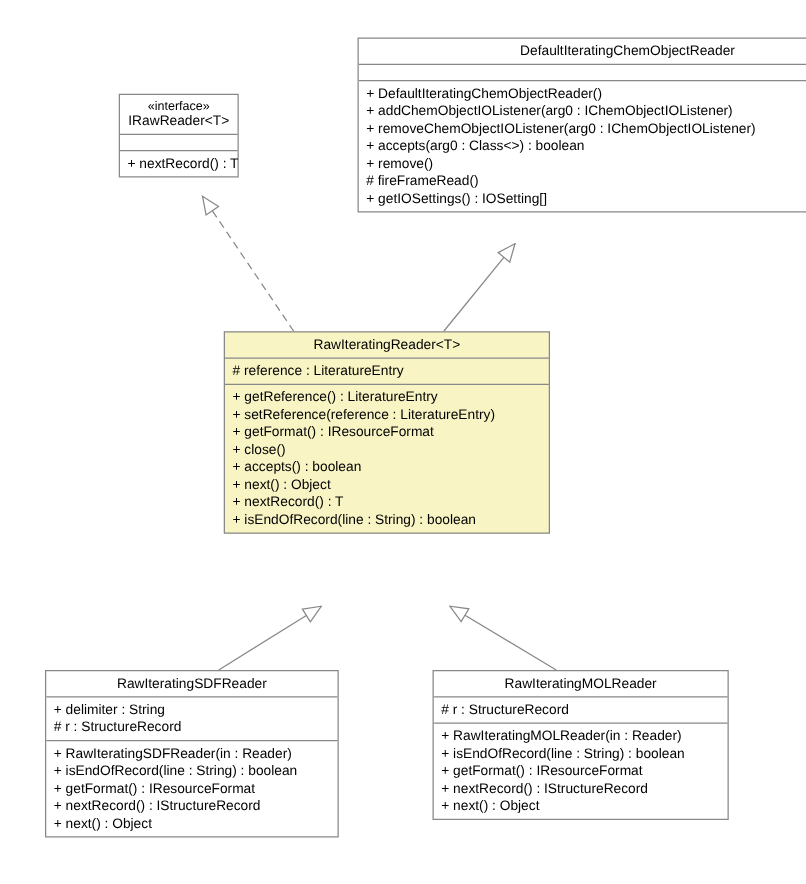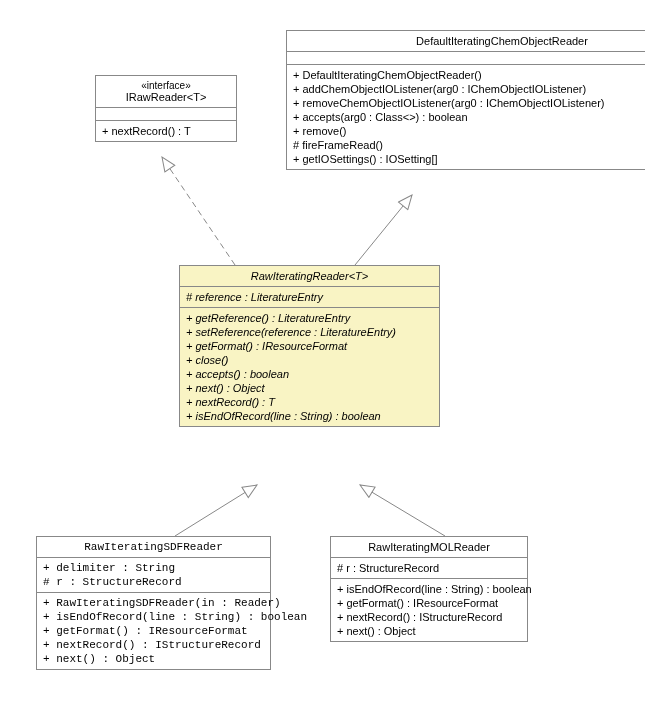--- a/index.html
+++ b/index.html
@@ -63,21 +63,21 @@
 
   <line x1="235" y1="265" x2="162" y2="157" stroke="#888" stroke-width="1" stroke-dasharray="6,4" marker-end="url(#tri-open)"></line>
 
   <line x1="355" y1="265" x2="412" y2="195" stroke="#888" stroke-width="1" marker-end="url(#tri-open)"></line>
 
   <line x1="175" y1="536" x2="257" y2="485" stroke="#888" stroke-width="1" marker-end="url(#tri-open)"></line>
 
   <line x1="445" y1="536" x2="360" y2="485" stroke="#888" stroke-width="1" marker-end="url(#tri-open)"></line>
 </svg>
 
-<div class="class-box" style="left:95px; top:75px; width:142px;">
+<div class="class-box" style="left:95px; top:75px; width:96px;">
   <div class="section header">
     <span class="stereotype">«interface»</span>
     <span class="name">IRawReader&lt;T&gt;</span>
   </div>
   <div class="section" style="height:6px;"></div>
   <div class="members">
     <div class="row">+ nextRecord() : T</div>
   </div>
 </div>
 
@@ -90,62 +90,63 @@
     <div class="row">+ DefaultIteratingChemObjectReader()</div>
     <div class="row">+ addChemObjectIOListener(arg0 : IChemObjectIOListener)</div>
     <div class="row">+ removeChemObjectIOListener(arg0 : IChemObjectIOListener)</div>
     <div class="row">+ accepts(arg0 : Class&lt;&gt;) : boolean</div>
     <div class="row">+ remove()</div>
     <div class="row"># fireFrameRead()</div>
     <div class="row">+ getIOSettings() : IOSetting[]</div>
   </div>
 </div>
 
-<div class="class-box highlight" style="left:179px; top:265px; width:261px;font-style:italic;">
+<div class="class-box highlight" style="left:179px; top:265px; width:261px;">
   <div class="section header">
     <span class="name">RawIteratingReader&lt;T&gt;</span>
   </div>
   <div class="section members">
     <div class="row"># reference : LiteratureEntry</div>
   </div>
   <div class="members">
     <div class="row">+ getReference() : LiteratureEntry</div>
     <div class="row">+ setReference(reference : LiteratureEntry)</div>
     <div class="row">+ getFormat() : IResourceFormat</div>
     <div class="row">+ close()</div>
     <div class="row">+ accepts() : boolean</div>
     <div class="row">+ next() : Object</div>
     <div class="row">+ nextRecord() : T</div>
     <div class="row">+ isEndOfRecord(line : String) : boolean</div>
   </div>
 </div>
 
-<div class="class-box" style="left:36px; top:536px; width:235px;font-family:Liberation Mono, monospace;">
+<div class="class-box" style="left:36px; top:536px; width:235px;">
   <div class="section header">
     <span class="name">RawIteratingSDFReader</span>
   </div>
   <div class="section members">
     <div class="row">+ delimiter : String</div>
     <div class="row"># r : StructureRecord</div>
   </div>
   <div class="members">
     <div class="row">+ RawIteratingSDFReader(in : Reader)</div>
     <div class="row">+ isEndOfRecord(line : String) : boolean</div>
     <div class="row">+ getFormat() : IResourceFormat</div>
     <div class="row">+ nextRecord() : IStructureRecord</div>
     <div class="row">+ next() : Object</div>
   </div>
 </div>
 
-<div class="class-box" style="left:330px; top:536px; width:198px;">
+<div class="class-box" style="left:346px; top:536px; width:237px;">
   <div class="section header">
     <span class="name">RawIteratingMOLReader</span>
   </div>
   <div class="section members">
     <div class="row"># r : StructureRecord</div>
   </div>
   <div class="members">
+    <div class="row">+ RawIteratingMOLReader(in : Reader)</div>
     <div class="row">+ isEndOfRecord(line : String) : boolean</div>
     <div class="row">+ getFormat() : IResourceFormat</div>
     <div class="row">+ nextRecord() : IStructureRecord</div>
     <div class="row">+ next() : Object</div>
   </div>
 </div>
 
 </body></html>

